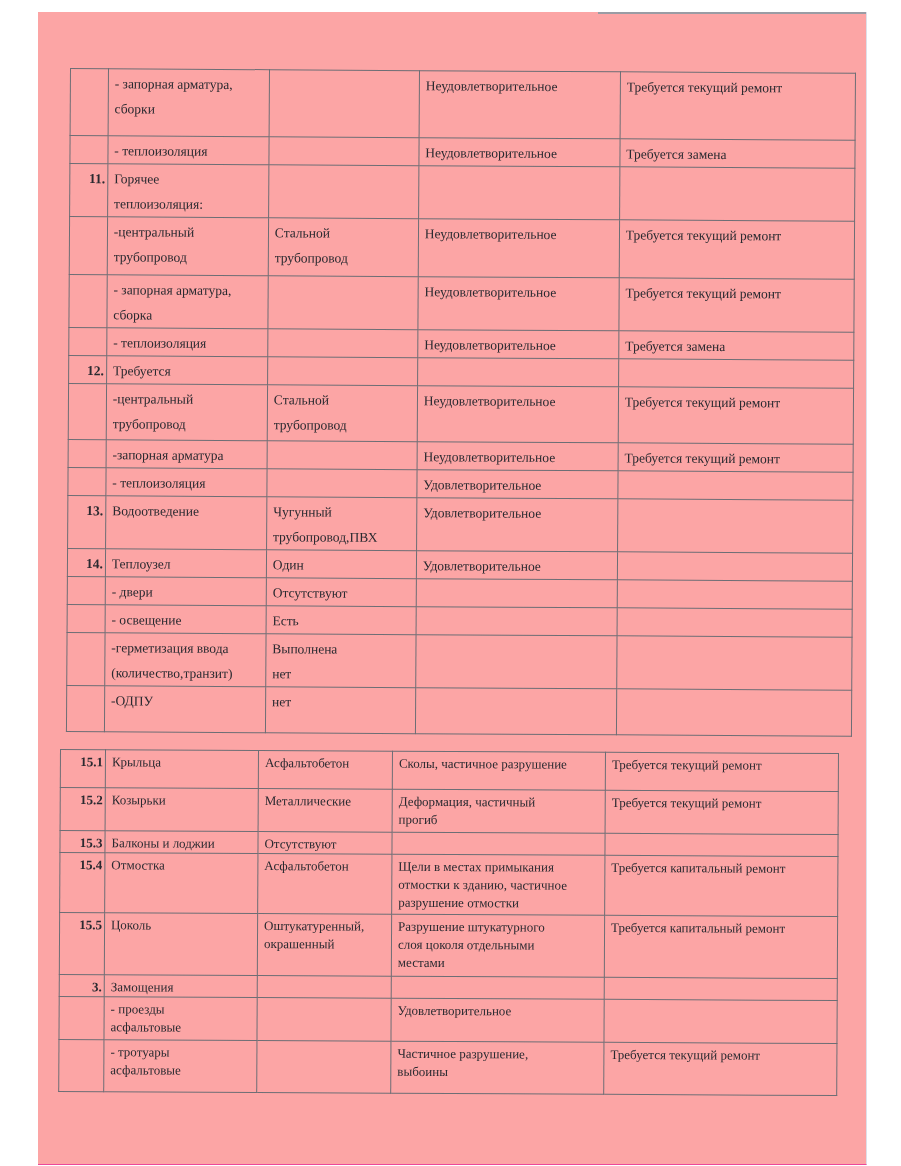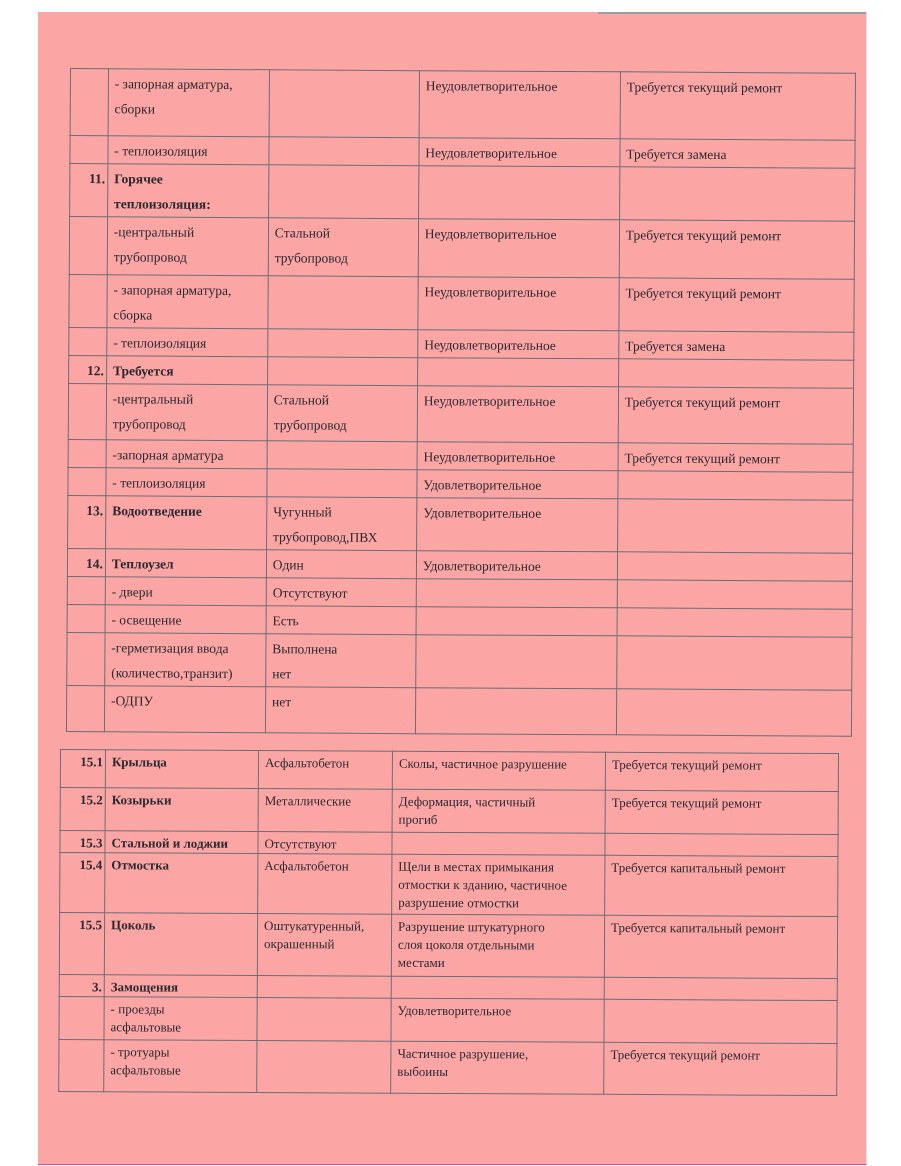--- a/index.html
+++ b/index.html
@@ -19,21 +19,21 @@
   }
   table.doc {
     position: absolute; border-collapse: collapse; table-layout: fixed;
     font-size: 13.5px; line-height: 25px;
   }
   table.doc td {
     border: 1px solid #6d6e75; vertical-align: top; padding: 2px 6px 0 6px;
     overflow: hidden;
   }
   table.doc td.num { font-weight: bold; text-align: right; padding-left: 18px; padding-right: 2px; }
-  table.doc td.bold { font-weight: bold; }
+  table.doc td.bold { font-weight: normal; }
   #t1 { left: 32px; top: 56px; transform: rotate(0.35deg); transform-origin: top left; }
   #t2 { left: 22px; top: 737px; font-size: 13px; line-height: 18px; transform: rotate(0.3deg); transform-origin: top left; }
   #t2 td { padding-top: 3px; }
   .line { display: block; }
 </style>
 </head>
 <body>
 
 <div class="page">
   <div class="page-top-line"></div>
@@ -252,21 +252,21 @@
           </td>
           <td>
             <span class="line">Деформация, частичный</span>
             <span class="line">прогиб</span>
           </td>
           <td>Требуется текущий ремонт</td>
         </tr>
         <tr style="height: 20px;">
           <td class="num">15.3</td>
           <td class="bold">
-            <span class="line">Стальной и лоджии</span>
+            <span class="line">Балконы и лоджии</span>
           </td>
           <td>
             <span class="line">Отсутствуют</span>
           </td>
           <td></td>
           <td></td>
         </tr>
         <tr style="height: 60px;">
           <td class="num">15.4</td>
           <td class="bold">

